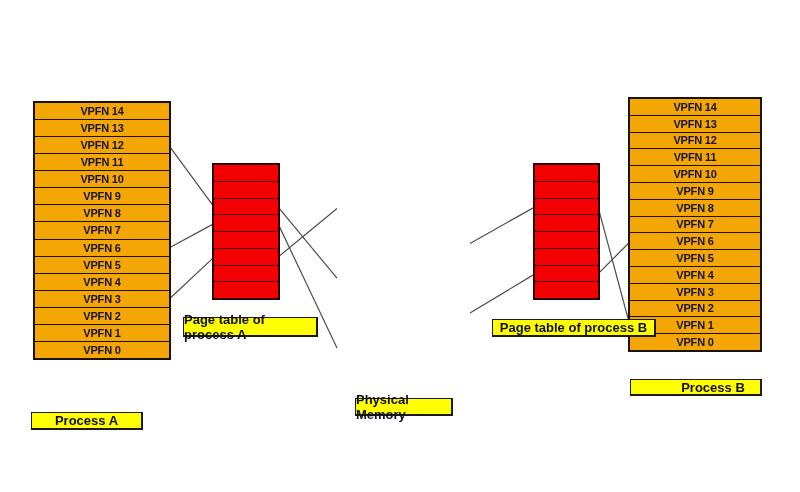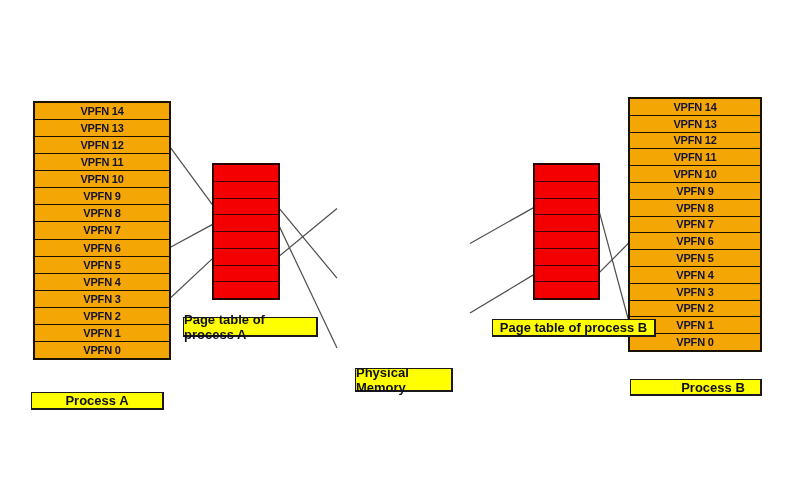--- a/index.html
+++ b/index.html
@@ -33,23 +33,23 @@
   #t-physical_memory{left:335px;top:163px;width:137px;height:212px;}
   #t-page_table_b{left:533px;top:163px;width:67px;height:137px;}
   #t-process_b{left:628px;top:97px;width:134px;height:255px;}
 
   .lbl{
     position:absolute;background:var(--yellow);
     display:flex;align-items:center;justify-content:center;
     font-size:13px;font-weight:bold;color:#0e0e20;box-sizing:border-box;
     border:1px solid #1a1a1a;border-bottom:2.5px solid #1a1a1a;border-right:2px solid #1a1a1a;
   }
-  #l-process_a{left:31px;top:392px;width:133px;height:18px;}
+  #l-process_a{left:31px;top:412px;width:112px;height:18px;}
   #l-page_table_a{left:183px;top:317px;width:135px;height:20px;}
-  #l-physical_memory{left:355px;top:368px;width:98px;height:24px;}
+  #l-physical_memory{left:355px;top:398px;width:98px;height:18px;}
   #l-page_table_b{left:492px;top:319px;width:164px;height:18px;}
   #l-process_b{left:630px;top:379px;width:132px;height:17px;padding-left:35px;}
 </style>
 </head>
 <body>
 
 <div class="canvas">
   <svg id="lines" viewBox="0 0 800 492">
       <line x1="169" y1="145.65625" x2="214" y2="206.875" stroke="#4d4d4d" stroke-width="1.2"></line>
       <line x1="169" y1="248.03125" x2="214" y2="223.625" stroke="#4d4d4d" stroke-width="1.2"></line>

